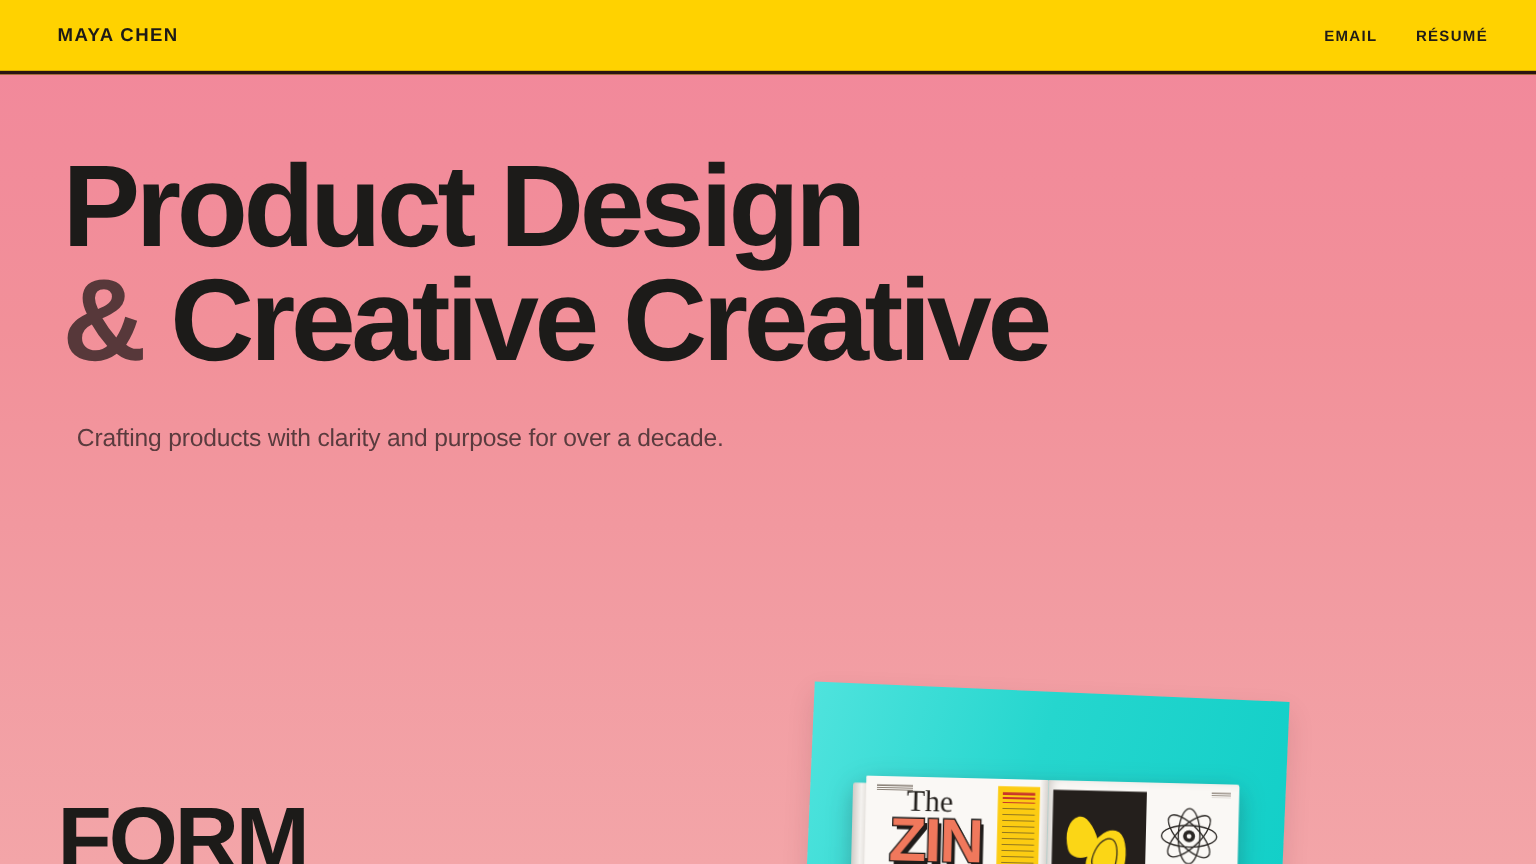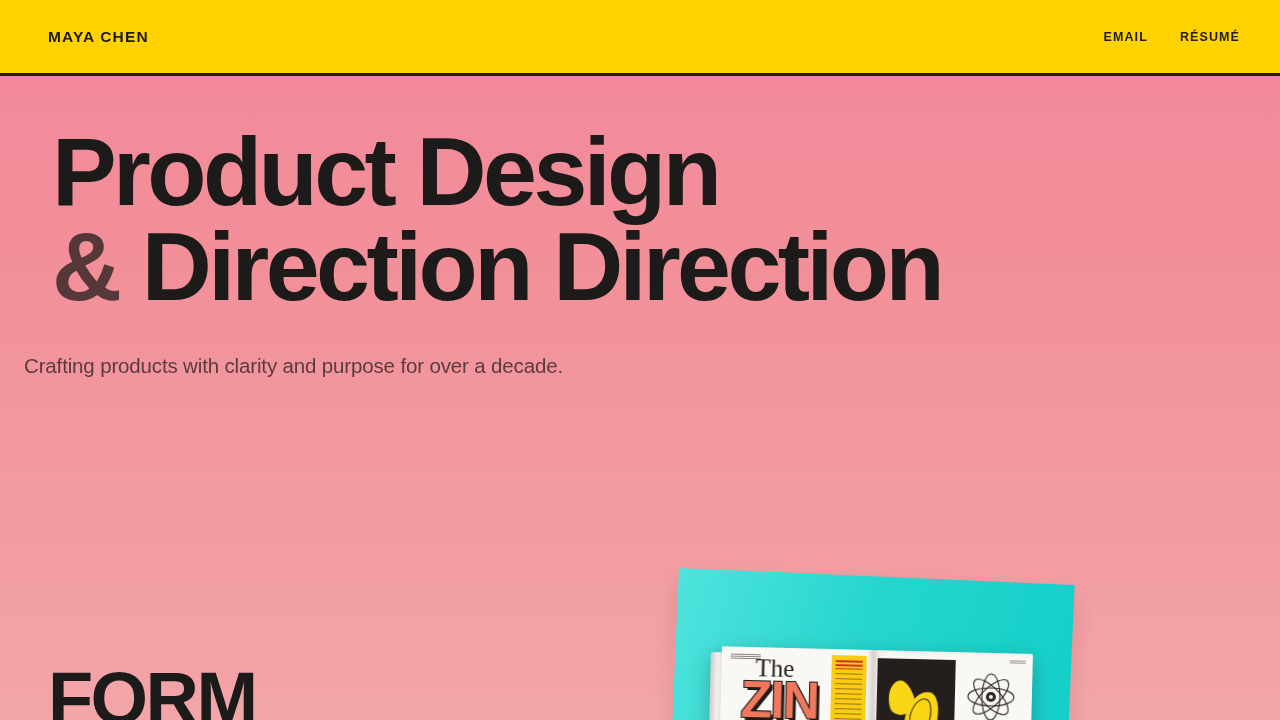--- a/index.html
+++ b/index.html
@@ -14,21 +14,21 @@
   #page {
     position:relative;
     width:1280px; height:720px;
     overflow:hidden;
     background:linear-gradient(180deg,#f2879b 0%, #f29099 38%, #f29ca2 72%, #f3a5a8 100%);
   }
 
   
   .site-header {
     position:absolute; top:0; left:0;
-    width:1280px; height:76px;
+    width:1280px; height:62px;
     background:#ffd200;
     border-bottom:3px solid #2b1410;
     display:flex; align-items:center;
     justify-content:space-between;
     padding:0 40px 0 48px;
     z-index:40;
   }
   .brand {
     font-size:15.5px; font-weight:bold;
     letter-spacing:1.15px;
@@ -55,21 +55,21 @@
     font-weight:bold;
     line-height:0.98;
     letter-spacing:-3.6px;
     color:#1c1b19;
     white-space:nowrap;
   }
   .headline .amp { color:#57383a; }
 
   .subhead {
     margin-top:36px;
-    margin-left:24px;
+    margin-left:64px;
     font-size:20.5px;
     line-height:1.58;
     letter-spacing:-0.15px;
     color:#5a3b3e;
     white-space:nowrap;
   }
 
   
   .section-title {
     position:absolute;
@@ -218,21 +218,21 @@
     <div class="brand">MAYA CHEN</div>
     <nav class="nav">
       <a class="nav-link">EMAIL</a>
       <a class="nav-link">RÉSUMÉ</a>
     </nav>
   </header>
 
   <section class="hero">
     <h1 class="headline">
       <span>Product Design</span><br>
-      <span class="amp">&amp;</span><span> Direction Direction</span>
+      <span class="amp">&amp;</span><span> Creative Creative</span>
     </h1>
     <p class="subhead">
       <span>Crafting products with clarity and purpose for over a decade.</span><br>
     </p>
   </section>
 
   <div class="photo-block">
     <div class="teal-sheet"></div>
 
     <div class="magazine">

